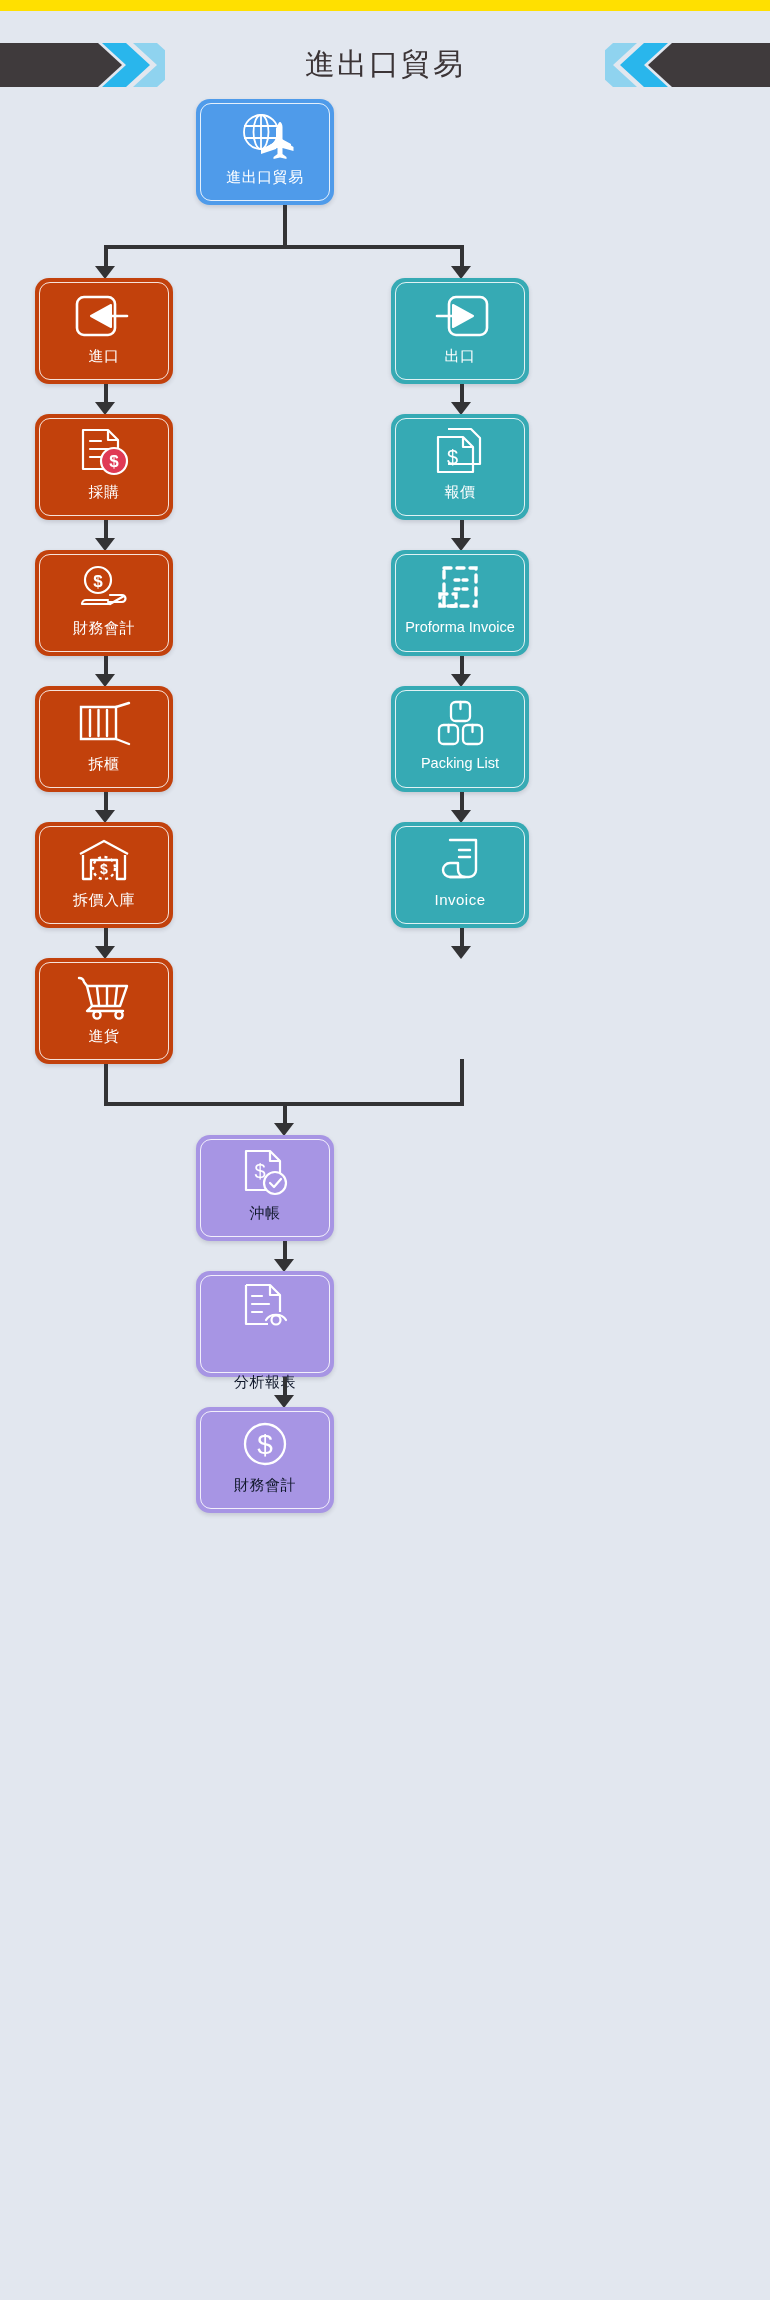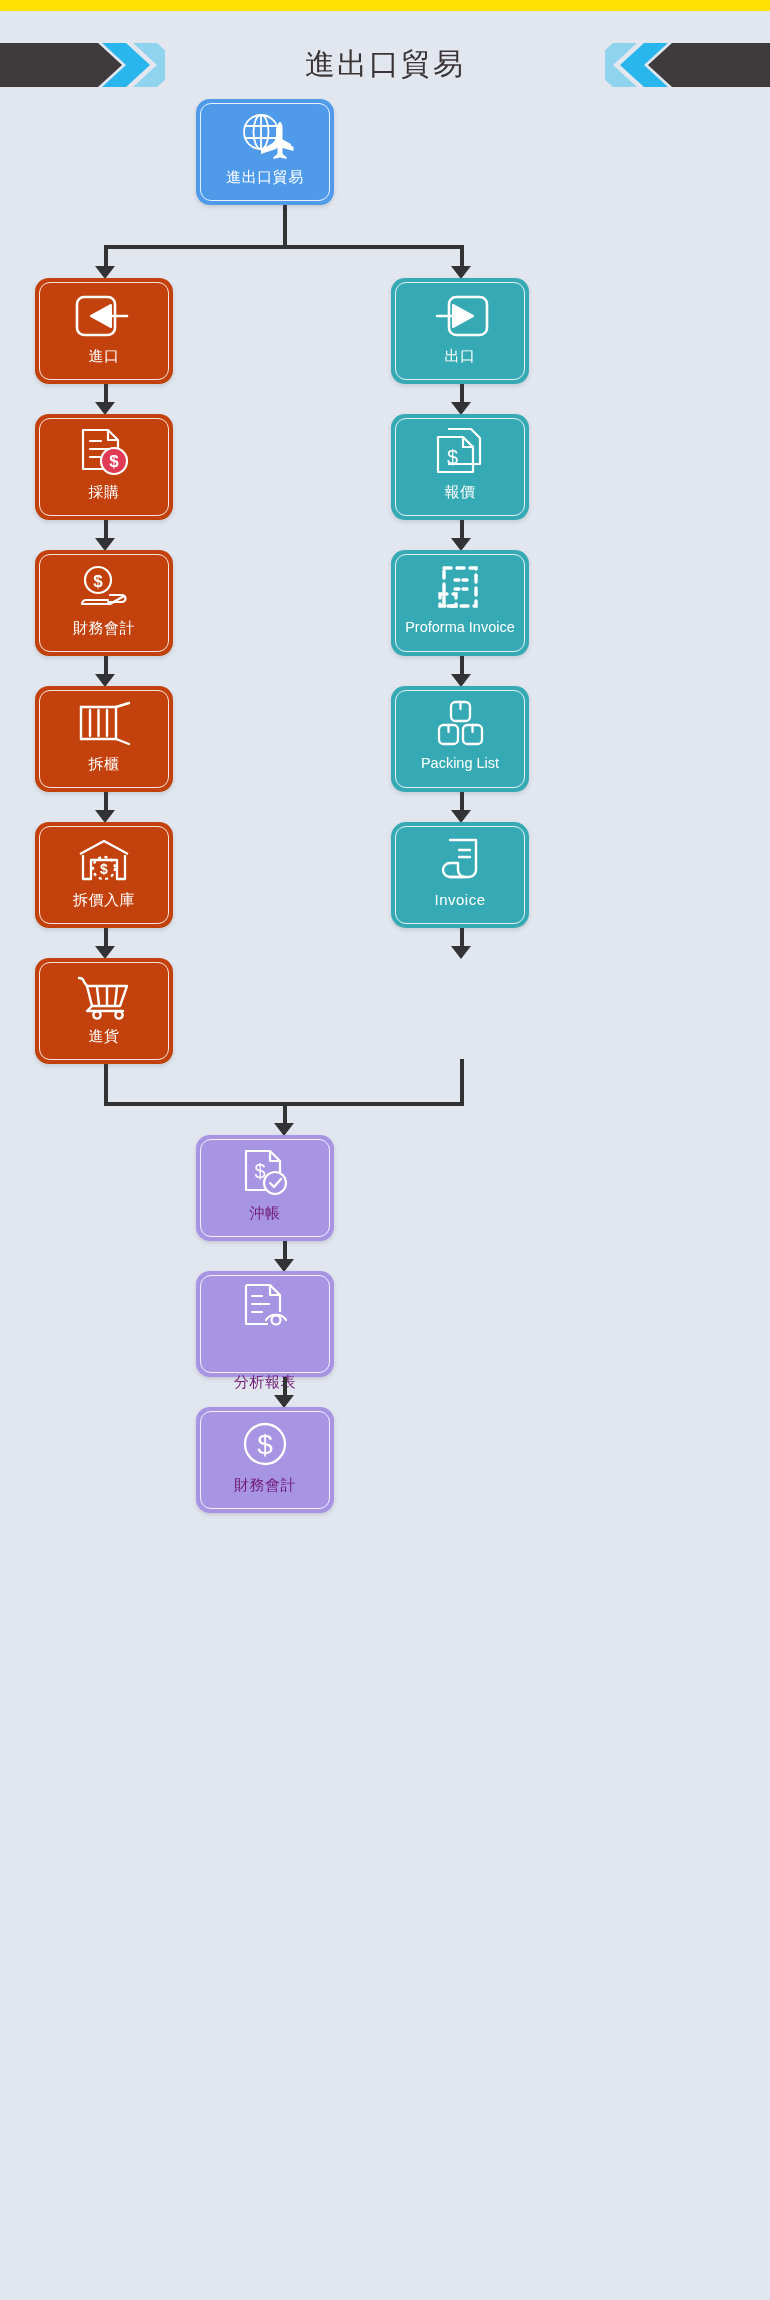--- a/index.html
+++ b/index.html
@@ -44,21 +44,21 @@
   .node .lbl {
     margin-top:3px; color:#ffffff; font-size:15px; line-height:19px;
     text-align:center; white-space:nowrap; letter-spacing:.5px;
   }
   .node.wide .lbl { font-size:14.5px; letter-spacing:0; }
 
   .node.blue   { background:#4f9bea; }
   .node.red    { background:#c2410c; }
   .node.teal   { background:#36aab4; }
   .node.purple { background:#a795e4; }
-  .node.purple .lbl { color:#701a75; }
+  .node.purple .lbl { color:#0f172a; }
 
   
   .node.root { width:138px; height:106px; }
 
   
   .conn { position:absolute; background:#333335; }
   .vline { width:4px; }
   .hline { height:4px; }
   .arrow {
     position:absolute; width:0; height:0;
@@ -288,21 +288,21 @@
         <rect x="29" y="25" width="19" height="19" rx="4.5"></rect>
         <line x1="38.5" y1="25" x2="38.5" y2="32"></line>
       </svg>
     </div>
     <div class="lbl">Packing List</div>
   </div>
 
   <div class="conn vline" style="left:460px; top:792px; height:25px;"></div>
   <div class="arrow" style="left:451px; top:810px;"></div>
 
-  <div class="node teal" style="left:391px; top:822px;border-radius:15px;">
+  <div class="node teal" style="left:391px; top:822px;">
     <div class="inner"></div>
     <div class="ico">
       <svg width="48" height="48" viewBox="0 0 48 48" fill="none" stroke="#fff" stroke-width="2.4" stroke-linecap="round" stroke-linejoin="round">
         <path d="M14 4 L40 4 L40 34 a7 7 0 0 1 -7 7 L14 41"></path>
         <path d="M14 41 a7 7 0 0 1 0 -14 L22 27 L22 34 a7 7 0 0 0 7 7 Z"></path>
         <line x1="23" y1="14" x2="34" y2="14"></line>
         <line x1="23" y1="21" x2="34" y2="21"></line>
       </svg>
     </div>
     <div class="lbl">Invoice</div>

